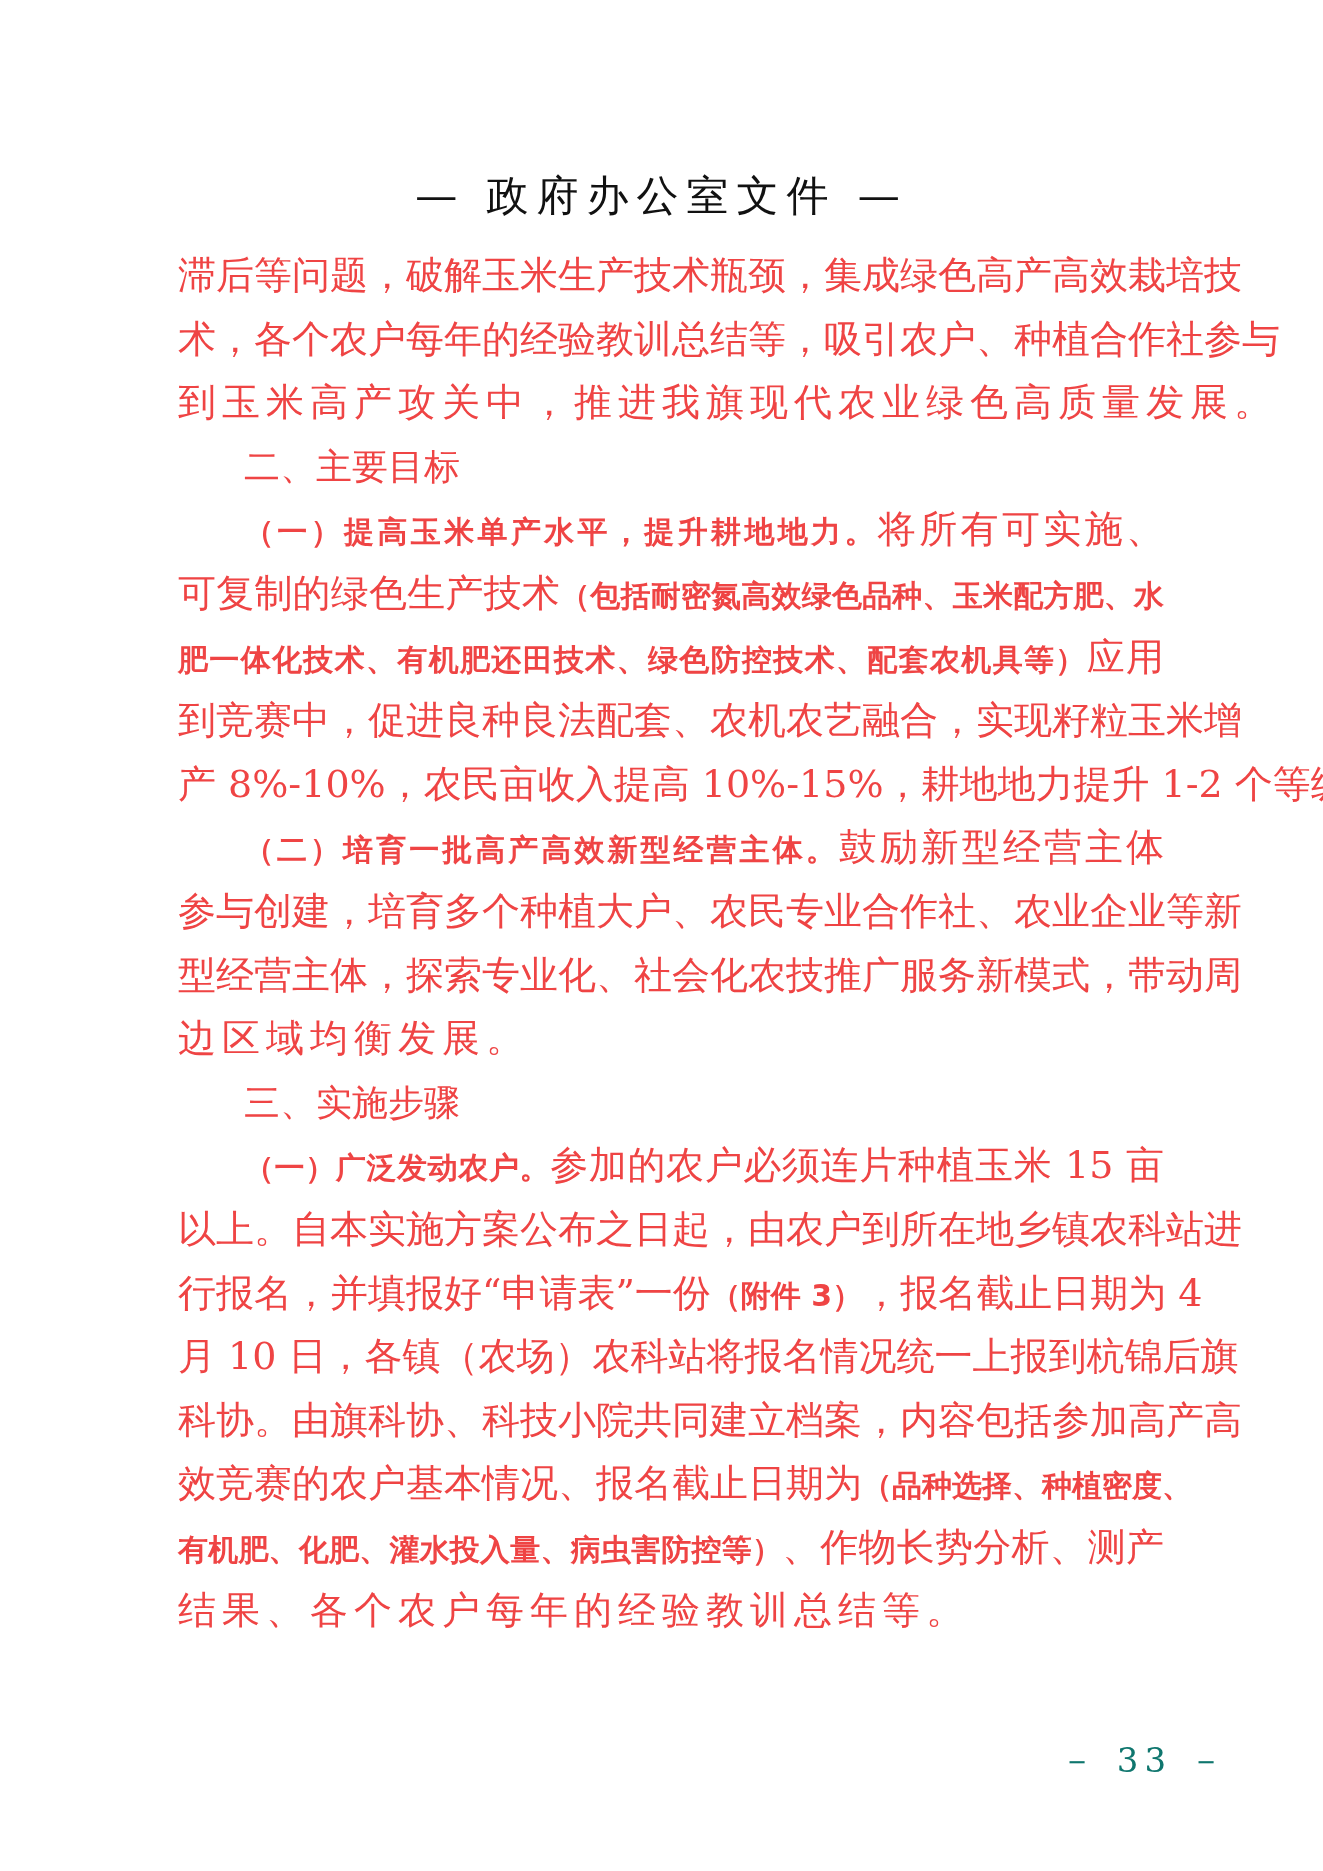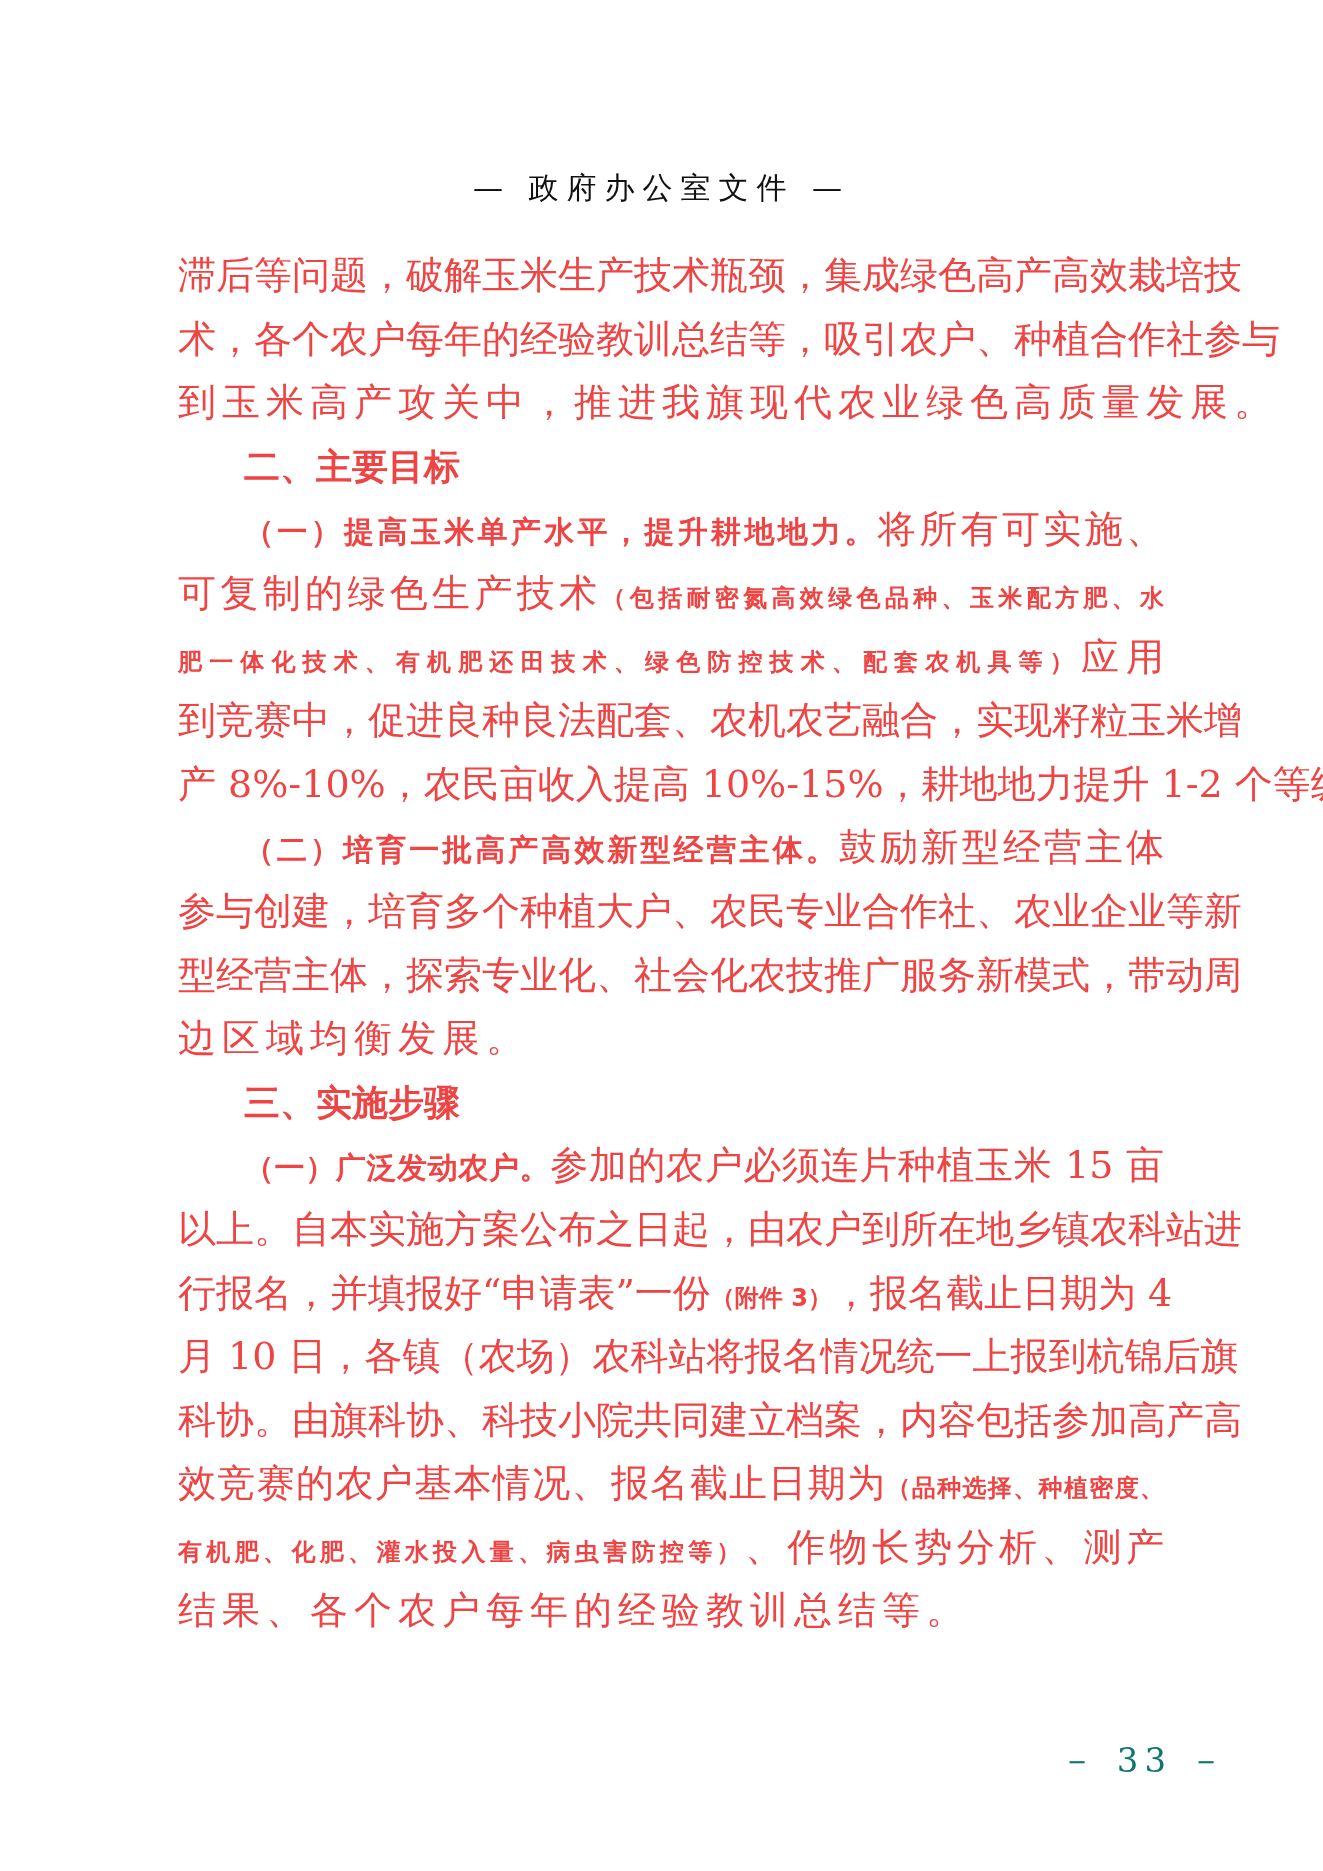--- a/index.html
+++ b/index.html
@@ -1,28 +1,28 @@
 <!DOCTYPE html>
 <html><head>
 <meta charset="utf-8">
 <style>
   html, body { margin: 0; padding: 0; background: #ffffff; }
   body { width: 1323px; height: 1871px; position: relative; overflow: hidden;
          font-family: "DejaVu Serif", "Liberation Serif", serif; color: #111; }
   .header { position: absolute; top: 168px; left: 0; width: 1323px; text-align: center;
-            font-size: 30px; letter-spacing: 8px; color: #111; }
+            font-size: 42px; letter-spacing: 8px; color: #111; }
   .content { position: absolute; left: 178px; top: 244px; width: 986px; }
   .line { height: 63.6px; line-height: 63.6px; font-size: 38px; white-space: nowrap;
           text-align: justify; text-align-last: justify; color: #ef4444; }
   .line.last { text-align-last: left; letter-spacing: 6px; }
-  .heading { font-family: "DejaVu Sans", "Liberation Sans", sans-serif; font-weight: bold;
+  .heading { font-family: "DejaVu Sans", "Liberation Sans", sans-serif; font-weight: normal;
              font-size: 36px; letter-spacing: 0; text-align-last: left; text-align: left; }
   .indent { padding-left: 66px; }
   .b { font-weight: bold; font-family: "DejaVu Sans", "Liberation Sans", sans-serif; font-size: 30px; }
-  .bsm { font-weight: bold; font-family: "DejaVu Sans", "Liberation Sans", sans-serif; font-size: 24px; }
+  .bsm { font-weight: bold; font-family: "DejaVu Sans", "Liberation Sans", sans-serif; font-size: 30px; }
   .page-num { position: absolute; top: 1738px; left: 1060px; font-size: 34px; letter-spacing: 6px; color: #0f766e; }
 </style>
 </head>
 <body>
 
 <div class="header">— 政府办公室文件 —</div>
 
 <div class="content">
   <div class="line">滞后等问题，破解玉米生产技术瓶颈，集成绿色高产高效栽培技</div>
   <div class="line">术，各个农户每年的经验教训总结等，吸引农户、种植合作社参与</div>

